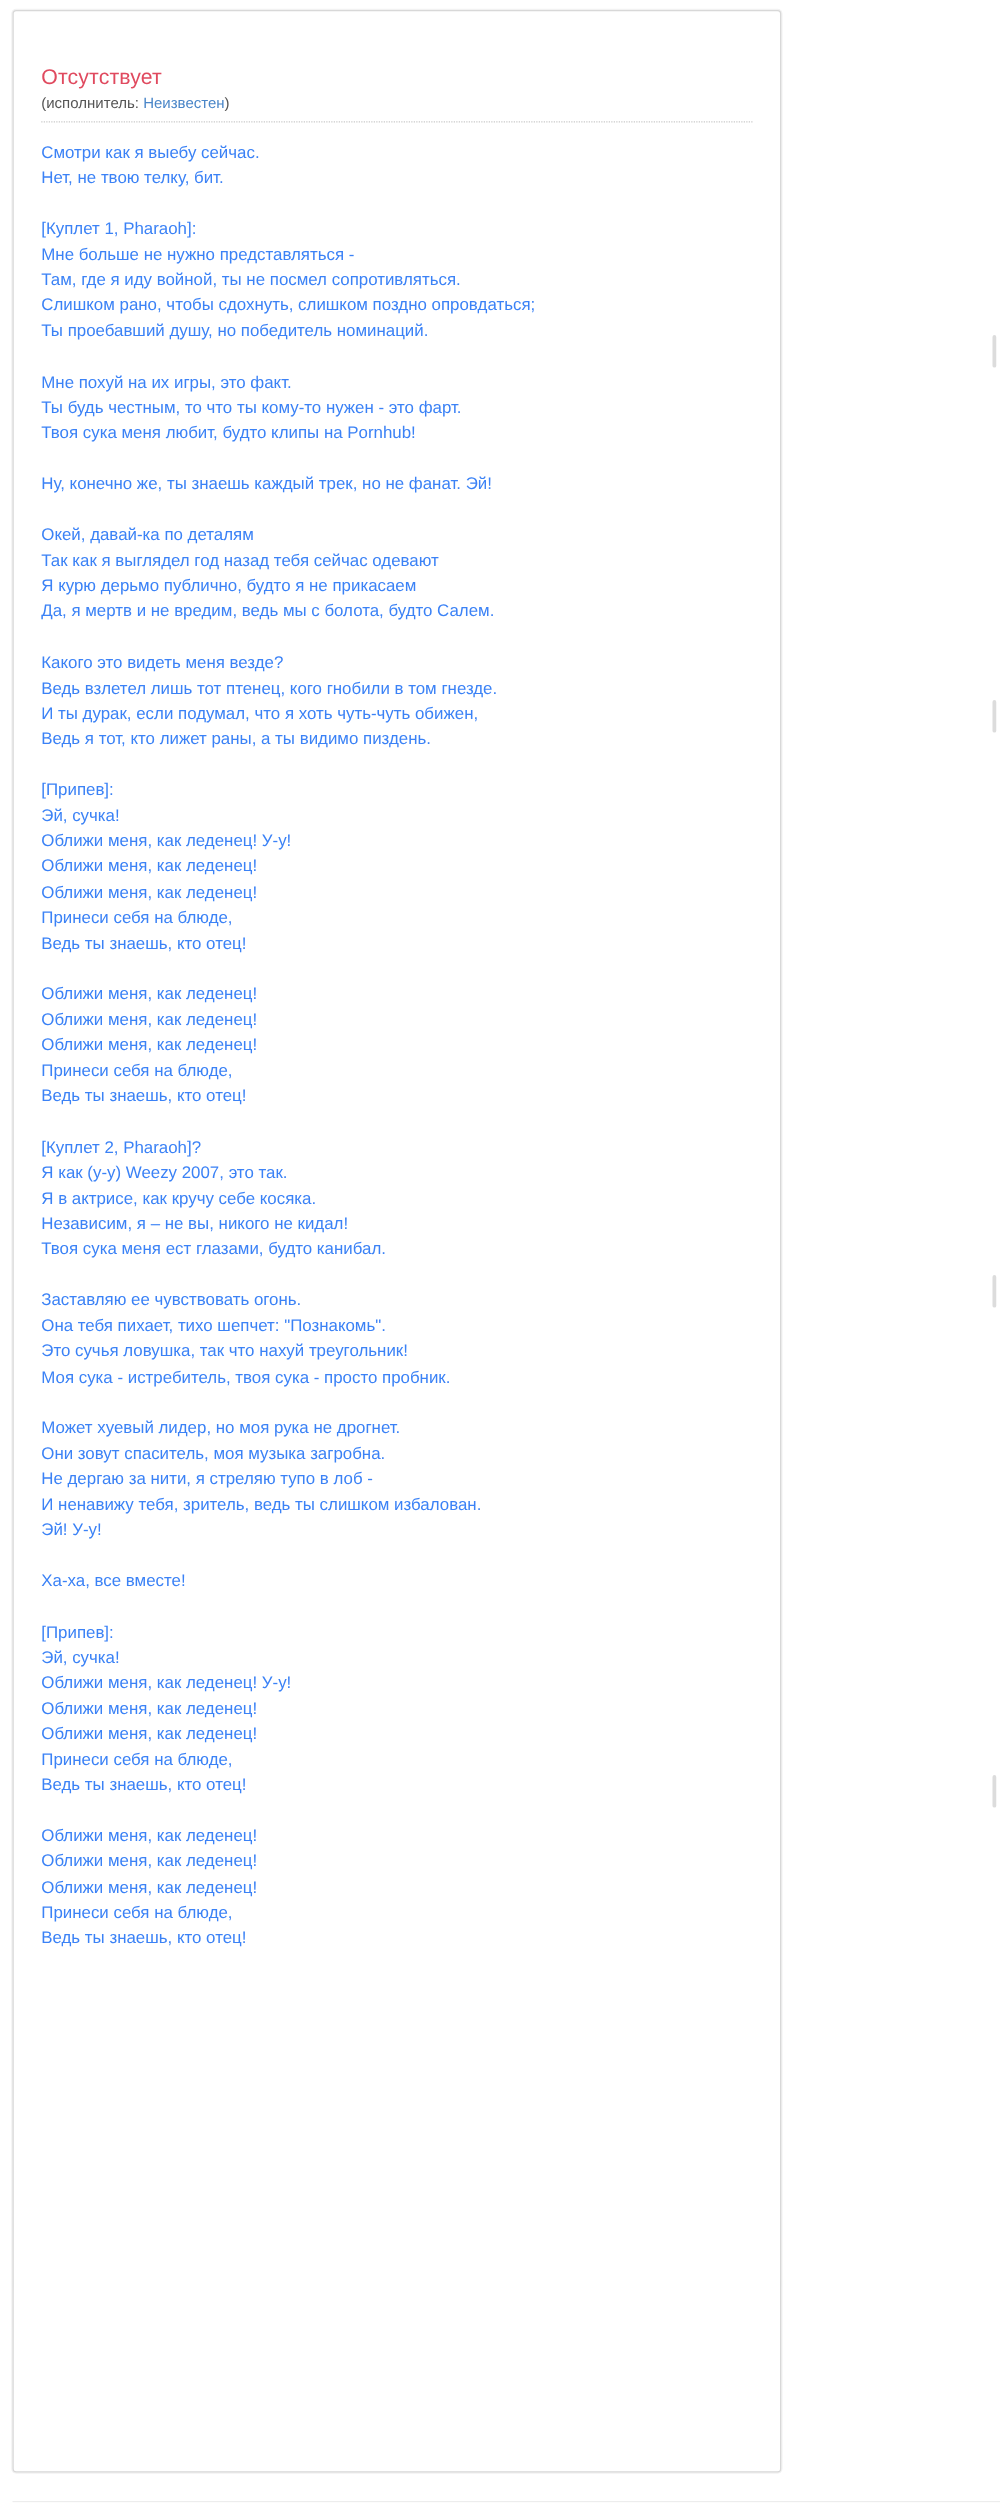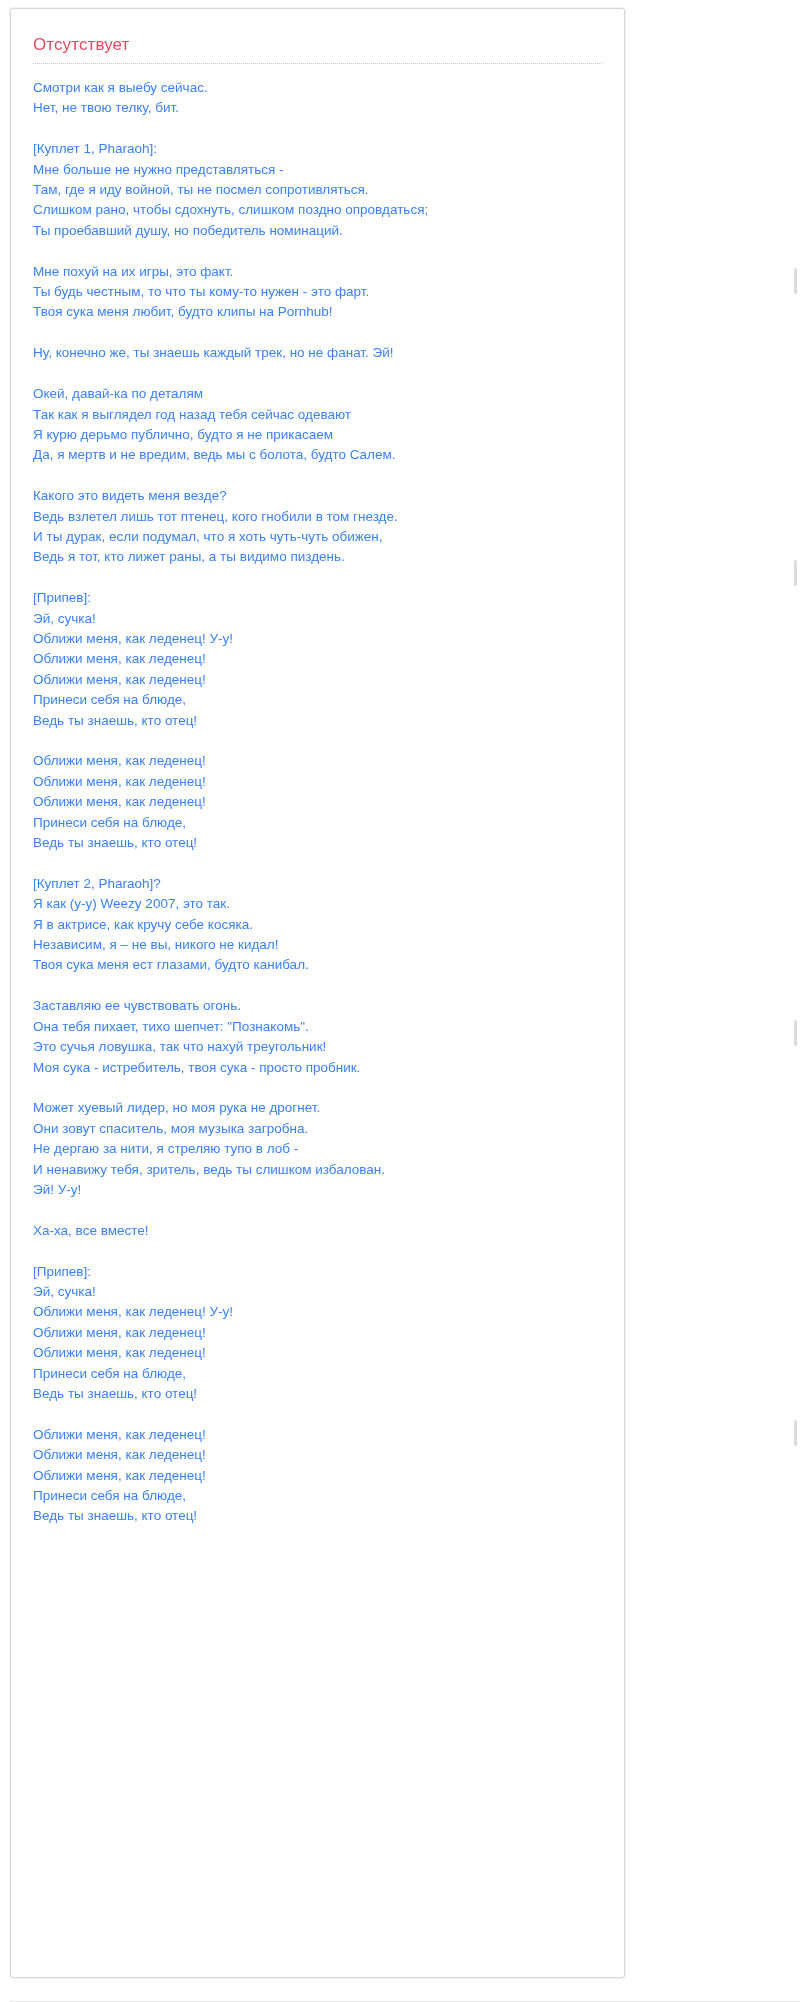--- a/index.html
+++ b/index.html
@@ -30,21 +30,21 @@
     border: 1px solid #d8d8d8;
     border-radius: 3px;
     box-shadow: 0 0 0 1px #f2f2f2;
     box-sizing: border-box;
     padding: 26px 22px 30px 22px;
   }
   .song-title {
     font-size: 17px;
     color: #e04a5f;
     font-weight: normal;
-    margin: 0 0 3px 0;
+    margin: 17px 0 3px 0;
     letter-spacing: 0.1px;
   }
   .artist-line {
     font-size: 12px;
     color: #555555;
     margin: 0 0 2px 0;
   }
   .artist-line .artist-link {
     color: #4a86c8;
     text-decoration: none;
@@ -89,20 +89,24 @@
 <body>
 
 <div class="page">
 
   <div class="right-gutter"></div>
 
   <div class="sheet">
 
     <h1 class="song-title">Отсутствует</h1>
 
+    <div class="artist-line">
+      <span>(исполнитель:</span>
+      <a class="artist-link" href="#">Неизвестен</a><span>)</span>
+    </div>
 
     <hr class="divider">
 
     <div class="lyrics">Смотри как я выебу сейчас.
 Нет, не твою телку, бит.
 
 [Куплет 1, Pharaoh]:
 Мне больше не нужно представляться -
 Там, где я иду войной, ты не посмел сопротивляться.
 Слишком рано, чтобы сдохнуть, слишком поздно опровдаться;

